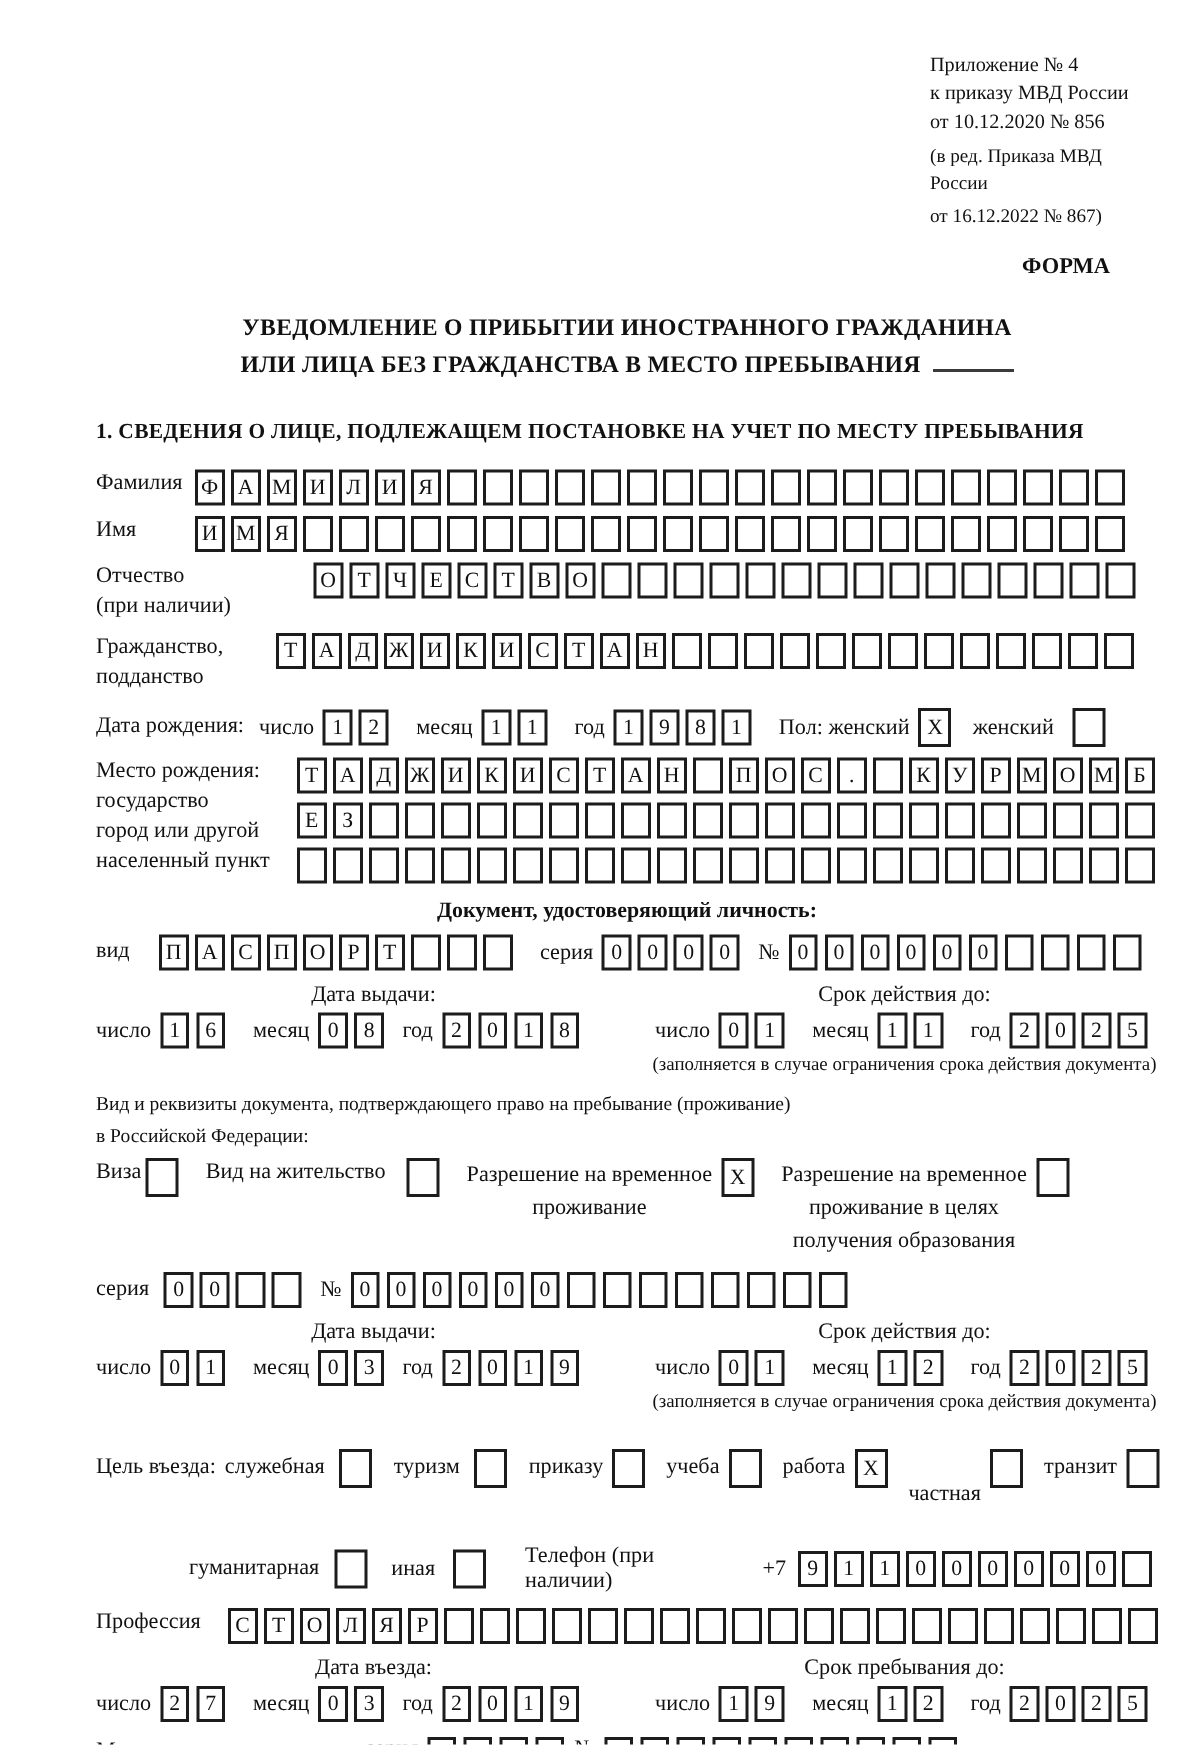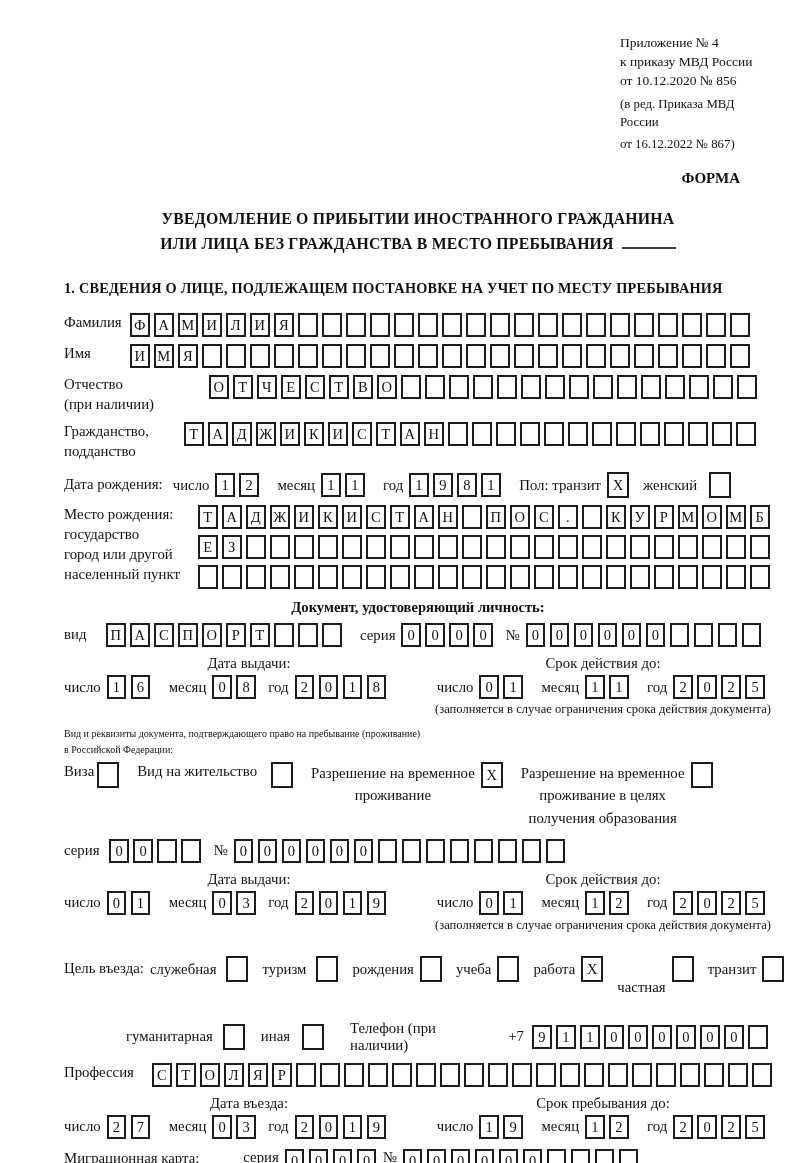--- a/index.html
+++ b/index.html
@@ -45,21 +45,21 @@
 
   .doc-head { margin-top:10px; text-align:center; font-weight:bold; font-size:14.6px; }
 
   .twocol { display:flex; margin-top:8px; }
   .col-l { width:370px; }
   .col-r { flex:1; }
   .dt-head { text-align:center; font-size:14.8px; margin-bottom:3px; }
   .dt-row { display:flex; align-items:center; }
   .note { margin-top:3px; font-size:12.6px; text-align:center; }
 
-  .plain { margin-top:9px; font-size:10px; line-height:1.6; }
+  .plain { margin-top:9px; font-size:13px; line-height:1.6; }
 
   .opt-row { margin-top:4px; display:flex; align-items:flex-start; }
   .opt-multi { text-align:center; font-size:14.8px; line-height:1.5; }
   .gap20 { margin-left:18px; }
   .stack { display:flex; flex-direction:column; }
 
   .mt10 { margin-top:10px; }
 </style>
 </head>
 <body>
@@ -226,21 +226,21 @@
         <span class="cell">1</span>
         <span class="cell">1</span>
       </div>
     <span class="inl">год</span>
     <div class="cells">
         <span class="cell">1</span>
         <span class="cell">9</span>
         <span class="cell">8</span>
         <span class="cell">1</span>
       </div>
-    <span class="inl">Пол: транзит</span>
+    <span class="inl">Пол: женский</span>
     <div class="cells cb" style="margin-left:0;">
         <span class="cell">X</span>
       </div>
     <span class="inl">женский</span>
     <div class="cells cb" style="margin-left:6px;">
         <span class="cell"></span>
       </div>
   </div>
 
   <div class="row">
@@ -530,21 +530,21 @@
   <div class="row" style="align-items:center; margin-top:10px;">
     <span class="lbl">Цель въезда:</span>
     <span class="inl" style="margin-left:6px; margin-right:4px;">служебная</span>
     <div class="cells cb">
         <span class="cell"></span>
       </div>
     <span class="inl" style="margin-right:4px;">туризм</span>
     <div class="cells cb">
         <span class="cell"></span>
       </div>
-    <span class="inl" style="margin-right:4px;">рождения</span>
+    <span class="inl" style="margin-right:4px;">приказу</span>
     <div class="cells cb" style="margin-left:2px;">
         <span class="cell"></span>
       </div>
     <span class="inl" style="margin-right:4px;">учеба</span>
     <div class="cells cb" style="margin-left:2px;">
         <span class="cell"></span>
       </div>
     <span class="inl" style="margin-right:4px;">работа</span>
     <div class="cells cb" style="margin-left:2px;">
         <span class="cell">X</span>

